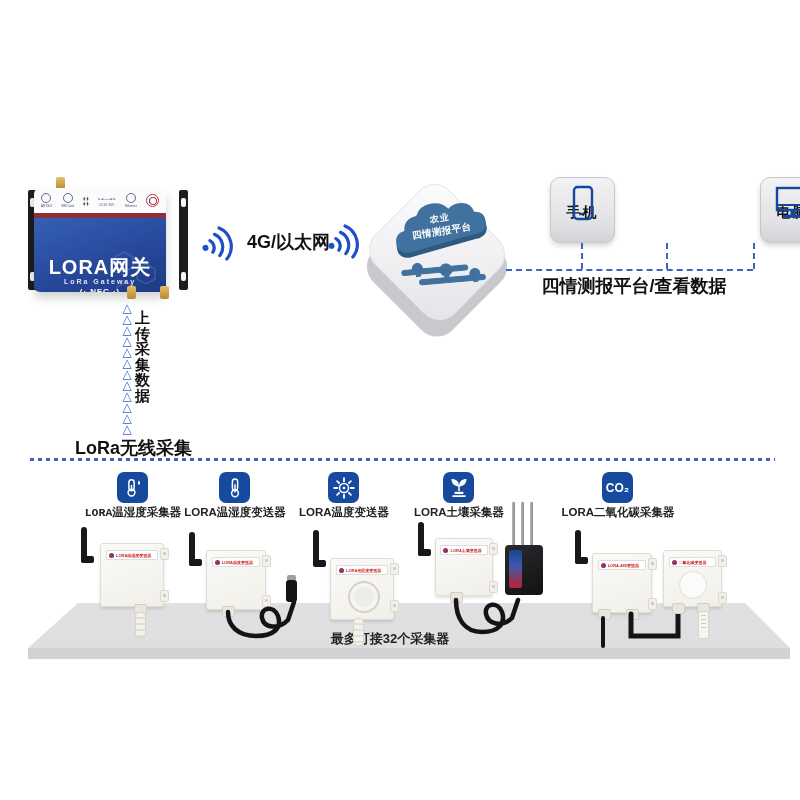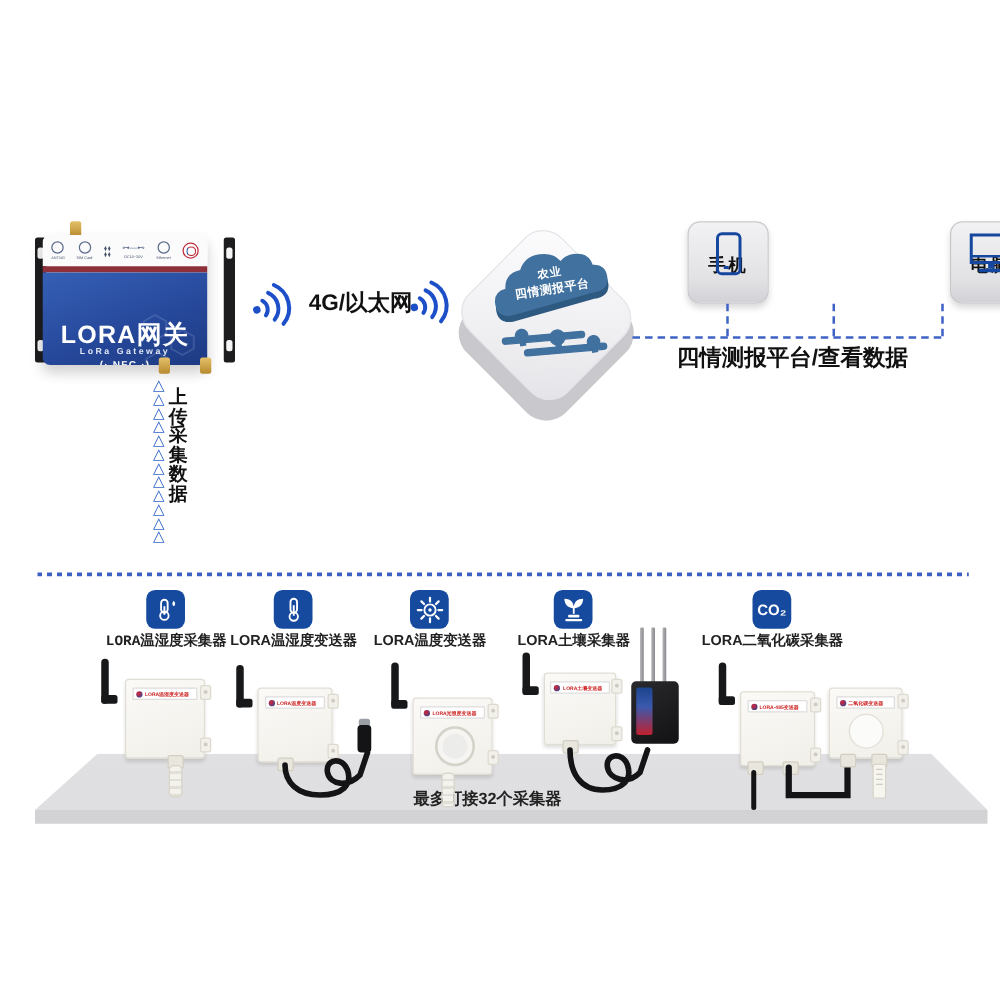--- a/index.html
+++ b/index.html
@@ -219,20 +219,21 @@
 
   <div class="vdash" style="left:581px;top:243px;height:26px;"></div>
   <div class="vdash" style="left:666px;top:243px;height:26px;"></div>
   <div class="vdash" style="left:753px;top:243px;height:26px;"></div>
   <div class="hdash" style="left:506px;top:269px;width:247px;"></div>
   <div class="term-caption">四情测报平台/查看数据</div>
 
   <div class="arrows">△△△△△△△△△△△△</div>
   <div class="vtext">上传采集数据</div>
 
+  <div class="lora-label">LoRa无线采集</div>
   <div class="dotline"></div>
 
   <div class="cat" style="left:117px;">
     <svg width="24" height="24" viewBox="0 0 32 32">
       <rect x="10.5" y="5" width="7" height="14" rx="3.5" fill="none" stroke="#fff" stroke-width="2"></rect>
       <circle cx="14" cy="22" r="4.5" fill="none" stroke="#fff" stroke-width="2"></circle>
       <line x1="14" y1="12" x2="14" y2="21" stroke="#fff" stroke-width="2"></line>
       <path d="M24 6 q3 3.5 0 6 q-3 -2.5 0 -6 z" fill="#fff"></path>
     </svg>
   </div>

